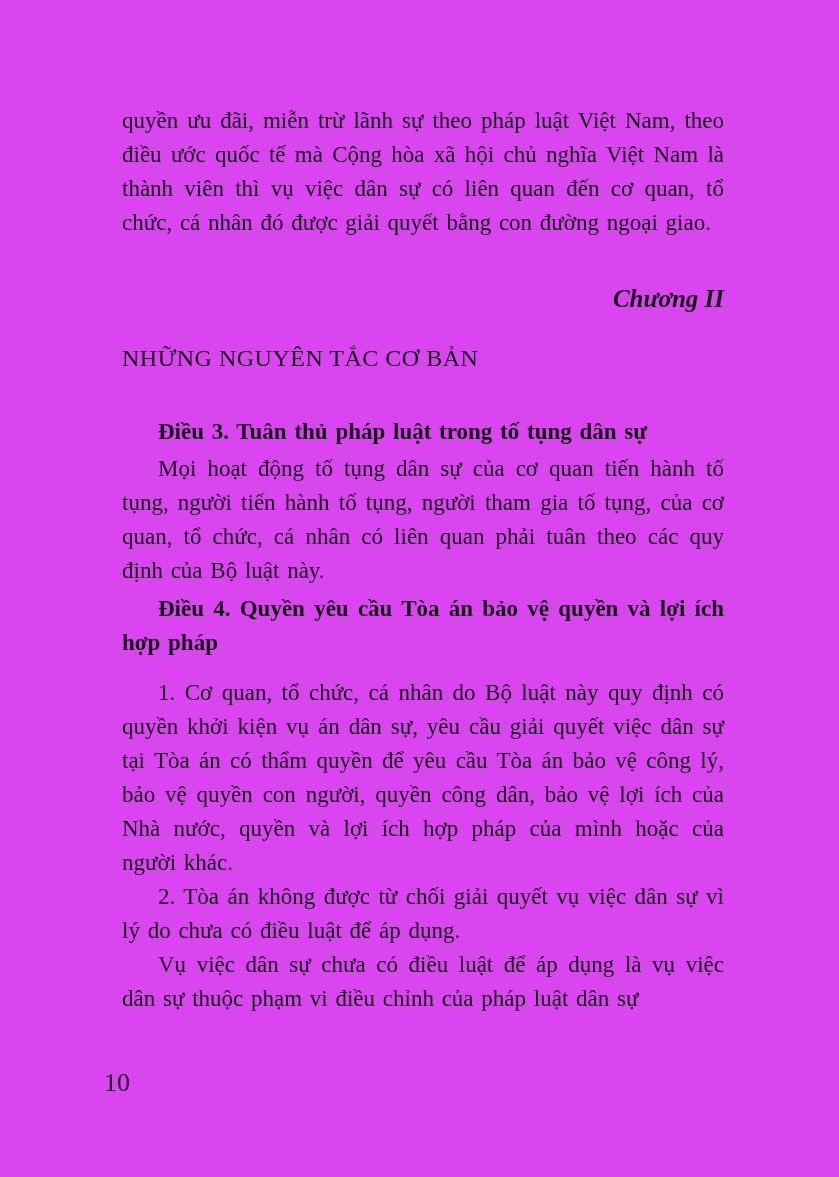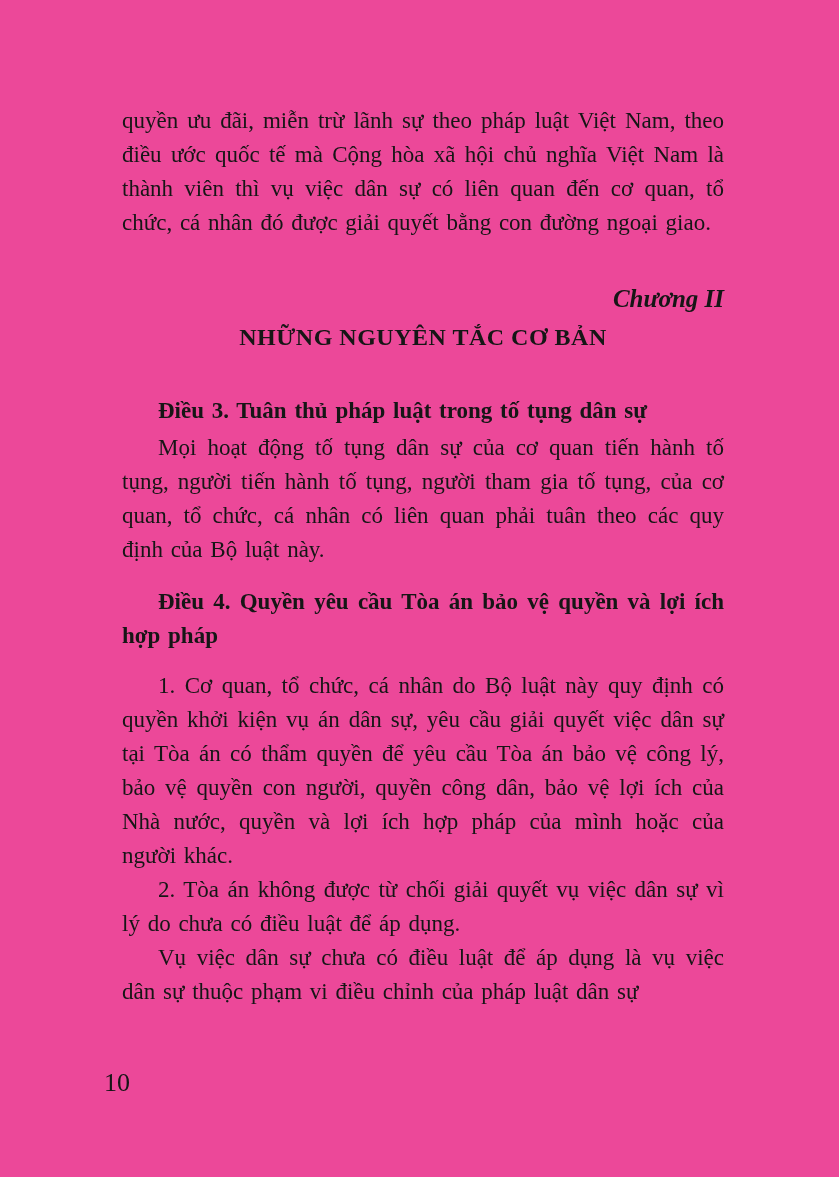--- a/index.html
+++ b/index.html
@@ -4,21 +4,21 @@
 <style>
   html, body {
     margin: 0;
     padding: 0;
     background: #ffffff;
   }
   .page {
     position: relative;
     width: 839px;
     height: 1177px;
-    background: #ec4899;
+    background: #d946ef;
     color: #161616;
     font-family: "Liberation Serif", "DejaVu Serif", serif;
     font-size: 23px;
     line-height: 34px;
     overflow: hidden;
   }
   .text-block {
     position: absolute;
     top: 104px;
     left: 122px;
@@ -35,39 +35,39 @@
   }
   .chapter-number {
     margin: 42px 0 0 0;
     font-size: 25px;
     line-height: 34px;
     font-weight: bold;
     font-style: italic;
     text-align: right;
   }
   .chapter-title {
-    margin: 4px 0 0 0;
+    margin: 25px 0 0 0;
     font-size: 24px;
     line-height: 34px;
-    font-weight: bold;
-    text-align: center;
+    font-weight: normal;
+    text-align: left;
     letter-spacing: 0.5px;
   }
   .article-heading {
     margin: 24px 0 0 0;
     font-size: 23px;
     line-height: 34px;
     font-weight: bold;
     text-align: justify;
     text-indent: 36px;
     word-spacing: 2px;
   }
   .article-heading.dieu-3 { margin-top: 40px; }
   .article-body-first { margin-top: 3px; }
-  .article-heading.dieu-4 { margin-top: 18px; }
+  .article-heading.dieu-4 { margin-top: 4px; }
   .para-after-heading { margin-top: 16px; }
   .page-number {
     position: absolute;
     top: 1066px;
     left: 104px;
     font-size: 26px;
     line-height: 34px;
   }
 </style>
 </head>

